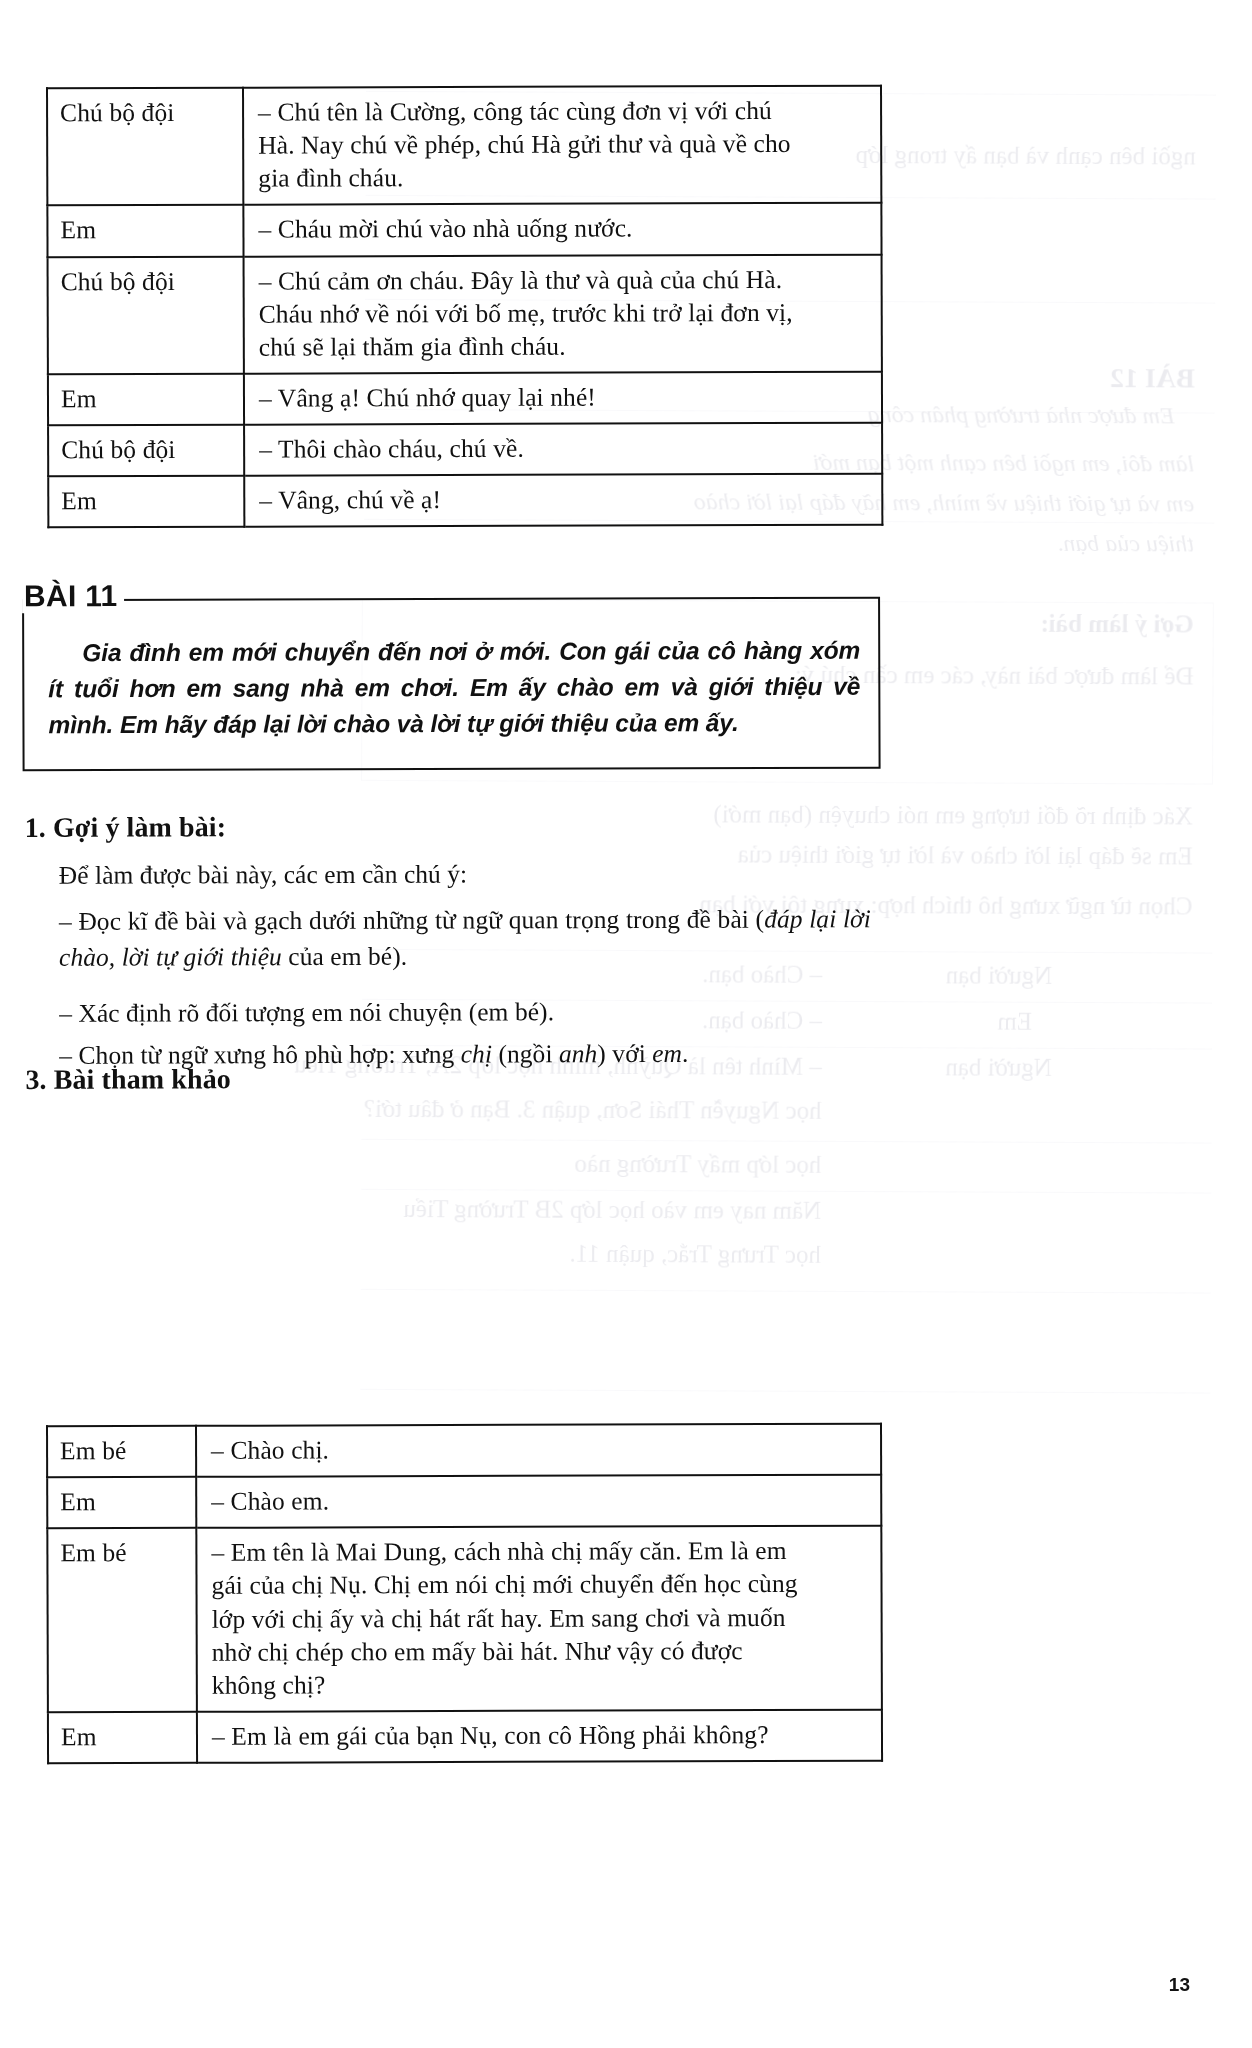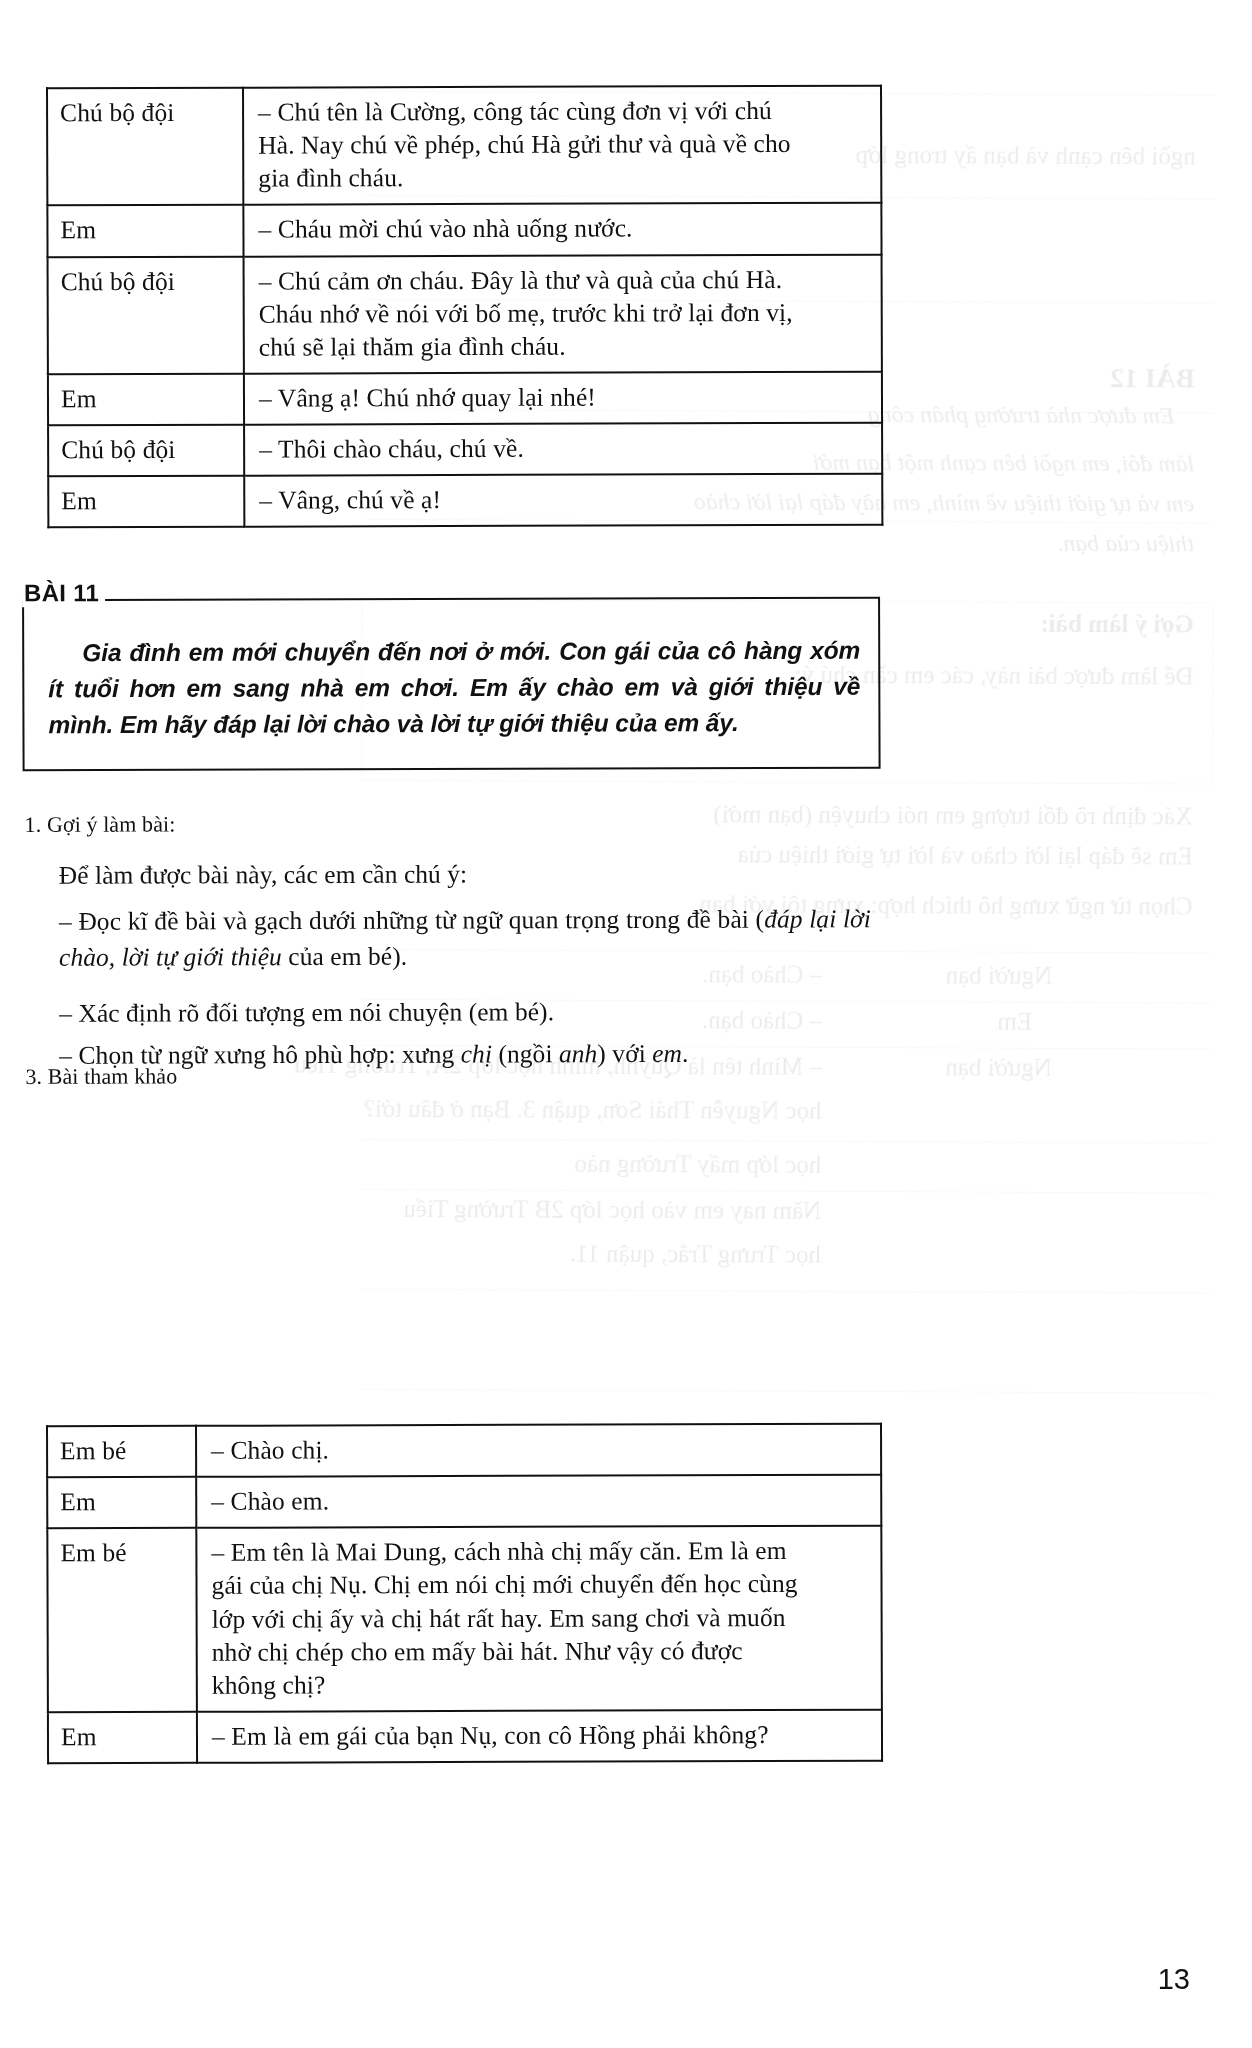--- a/index.html
+++ b/index.html
@@ -96,21 +96,21 @@
     left: 22px;
     top: 580px;
     width: 860px;
   }
   #bai-label {
     position: absolute;
     left: 0;
     top: 0;
     font-family: "Liberation Sans", sans-serif;
     font-weight: bold;
-    font-size: 24px;
+    font-size: 30px;
     letter-spacing: .3px;
     line-height: 1;
     background: #fff;
     padding: 0 6px 2px 2px;
     z-index: 3;
     white-space: nowrap;
   }
   #bai-box {
     position: absolute;
     left: 0;
@@ -132,22 +132,22 @@
     line-height: 1.47;
     text-align: justify;
     text-align-last: left;
     text-indent: 34px;
     letter-spacing: -.1px;
   }
 
   
   .sec-head {
     position: absolute;
-    font-weight: normal;
-    font-size: 22px;
+    font-weight: bold;
+    font-size: 28px;
     letter-spacing: .1px;
     white-space: nowrap;
   }
   #sec1 { left: 22px; top: 810px; }
   #sec2 { left: 22px; top: 1062px; }
 
   .para {
     position: absolute;
     font-size: 25.5px;
     line-height: 1.40;
@@ -160,22 +160,22 @@
   #p-b2      { left: 56px; top: 994px;  width: 812px; }
   #p-b3      { left: 56px; top: 1036px; width: 812px; }
 
   .it { font-style: italic; }
 
   
   #pageno {
     position: absolute;
     right: 62px;
     bottom: 52px;
-    font-size: 29px;
-    font-weight: normal;
+    font-size: 19px;
+    font-weight: bold;
     font-family: "Liberation Sans", sans-serif;
   }
 </style>
 </head>
 <body>
 
 <div id="ghost">
   <div class="grule" style="left:40px; top:92px; width:850px;"></div>
   <div class="grule" style="left:40px; top:196px; width:850px;"></div>
   <div class="grule" style="left:40px; top:300px; width:850px;"></div>

